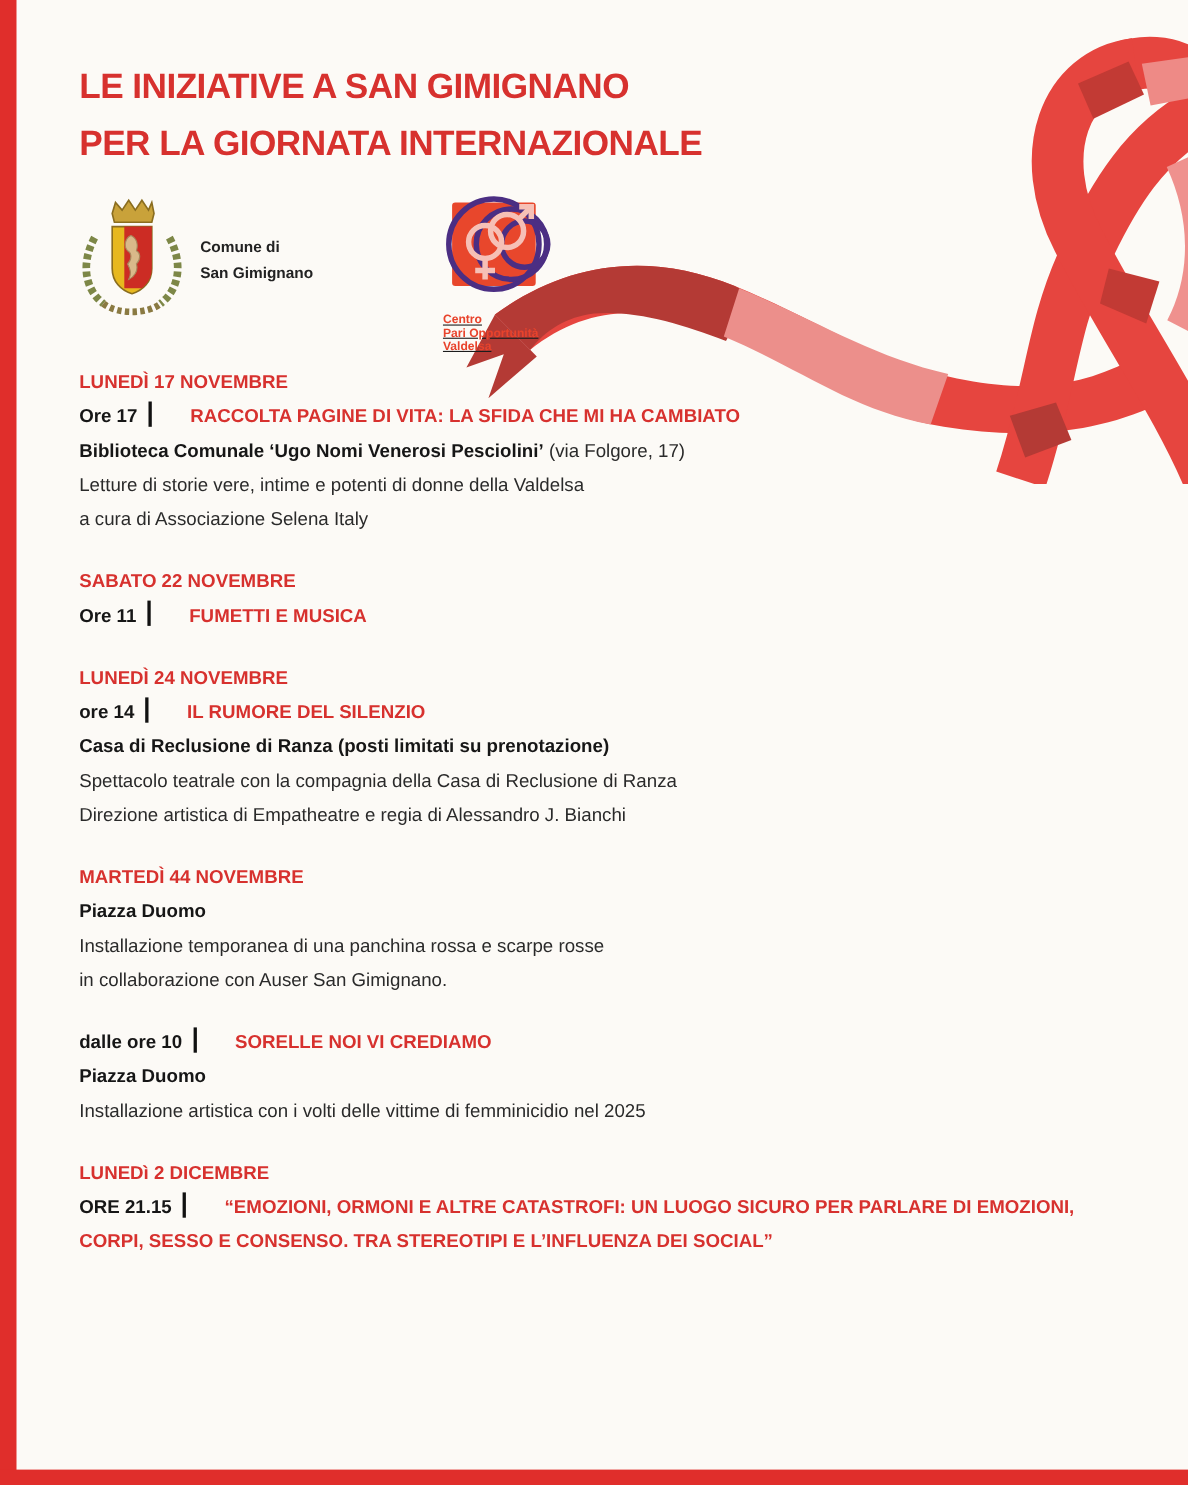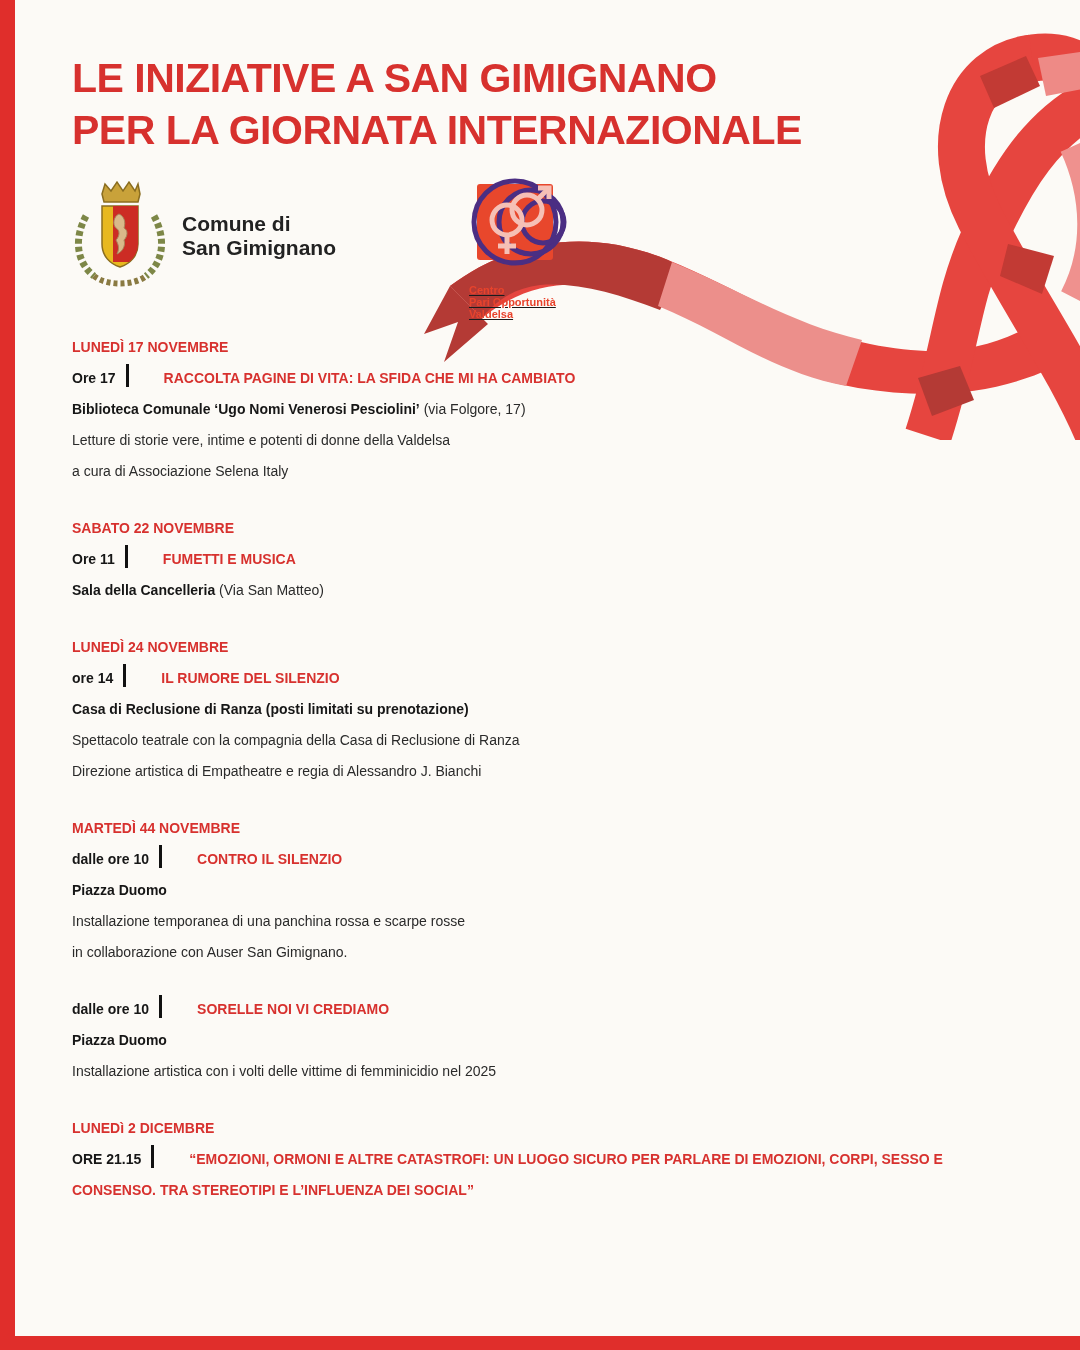--- a/index.html
+++ b/index.html
@@ -10,35 +10,35 @@
     background:#fcfaf6;
     overflow:hidden;
     font-family:"Liberation Sans","DejaVu Sans",sans-serif;
     color:#1c1c1c;
   }
   .edge-bar-left{position:absolute;left:0;top:0;width:15px;height:100%;background:#e02e2b;}
   .edge-bar-bottom{position:absolute;left:0;bottom:0;width:100%;height:14px;background:#e02e2b;}
   .ribbon-wrap{position:absolute;top:0;right:0;width:660px;height:440px;z-index:1;}
   .content{position:absolute;left:72px;top:52px;width:958px;z-index:2;}
   .poster-title{
-    color:#d7312e;font-weight:800;font-size:41px;line-height:52px;
+    color:#d7312e;font-weight:800;font-size:32px;line-height:52px;
     letter-spacing:-0.5px;margin:0;
   }
   .logos-row{display:flex;align-items:flex-start;margin-top:22px;height:128px;}
   .comune-logo{width:96px;height:112px;flex:0 0 auto;}
   .comune-caption{
-    margin:34px 15px 0 14px;font-weight:700;font-size:21px;line-height:24px;color:#222;
+    margin:34px 0 0 14px;font-weight:700;font-size:14px;line-height:24px;color:#222;
   }
   .centro-logo{margin-left:118px;width:110px;flex:0 0 auto;text-decoration:underline;}
   .centro-caption{
     margin-top:2px;color:#e8432c;font-weight:700;font-size:11px;line-height:12px;
   }
   .events{margin-top:4px;}
   .event-group{margin-top:26px;}
-  .line{margin:0;font-size:14px;line-height:31px;}
+  .line{margin:0;font-size:17px;line-height:31px;}
   .day{color:#d7312e;font-weight:700;}
   .time{color:#161616;font-weight:700;}
   .sep{
     display:inline-block;width:3px;height:23px;background:#111;
     margin:0 10px;vertical-align:-4px;
   }
   .etitle{color:#d7312e;font-weight:700;margin-left:25px;}
   .venue-name{color:#161616;font-weight:700;}
   .venue-rest{color:#2a2a2a;font-weight:400;}
   .desc{color:#2a2a2a;}
@@ -153,23 +153,20 @@
 </div>
   </section>
 
   <section class="event-group">
     <p class="line day">SABATO 22 NOVEMBRE</p>
     <div>
   <div class="event-item">
     <p class="line">
       <span class="time">Ore 11</span><span class="sep"></span><span class="etitle">FUMETTI E MUSICA</span>
     </p>
-    <p class="line">
-      <span class="venue-name">Sala della Cancelleria</span> <span class="venue-rest">(Via San Matteo)</span>
-    </p>
   </div>
 </div>
   </section>
 
   <section class="event-group">
     <p class="line day">LUNEDÌ 24 NOVEMBRE</p>
     <div>
   <div class="event-item">
     <p class="line">
       <span class="time">ore 14</span><span class="sep"></span><span class="etitle">IL RUMORE DEL SILENZIO</span>
@@ -183,23 +180,20 @@
               </div>
   </div>
 </div>
   </section>
 
   <section class="event-group">
     <p class="line day">MARTEDÌ 44 NOVEMBRE</p>
     <div>
   <div class="event-item">
     <p class="line">
-      <span class="time">dalle ore 10</span><span class="sep"></span><span class="etitle">CONTRO IL SILENZIO</span>
-    </p>
-    <p class="line">
       <span class="venue-name">Piazza Duomo</span> 
     </p>
     <div>
                 <p class="line desc">Installazione temporanea di una panchina rossa e scarpe rosse</p>
                 <p class="line desc">in collaborazione con Auser San Gimignano.</p>
               </div>
   </div>
 
   <div class="event-item">
     <p class="line">

